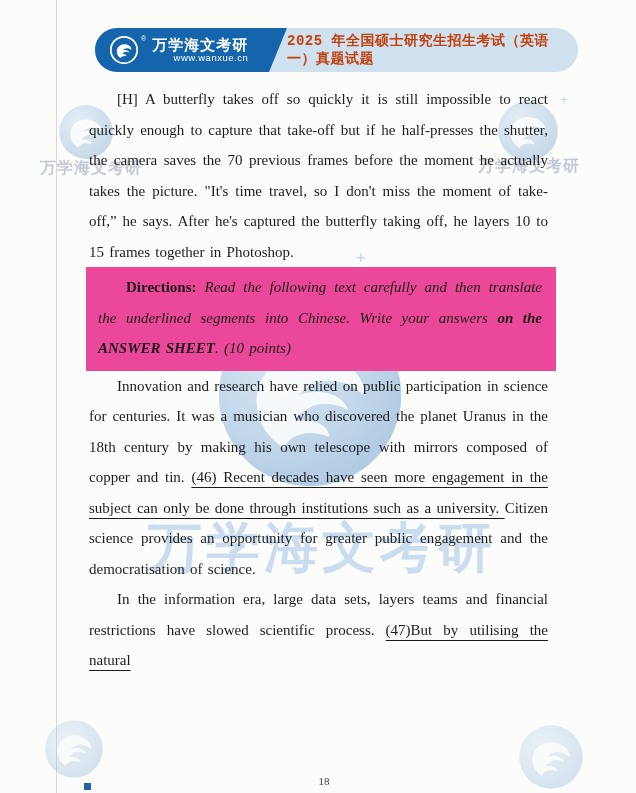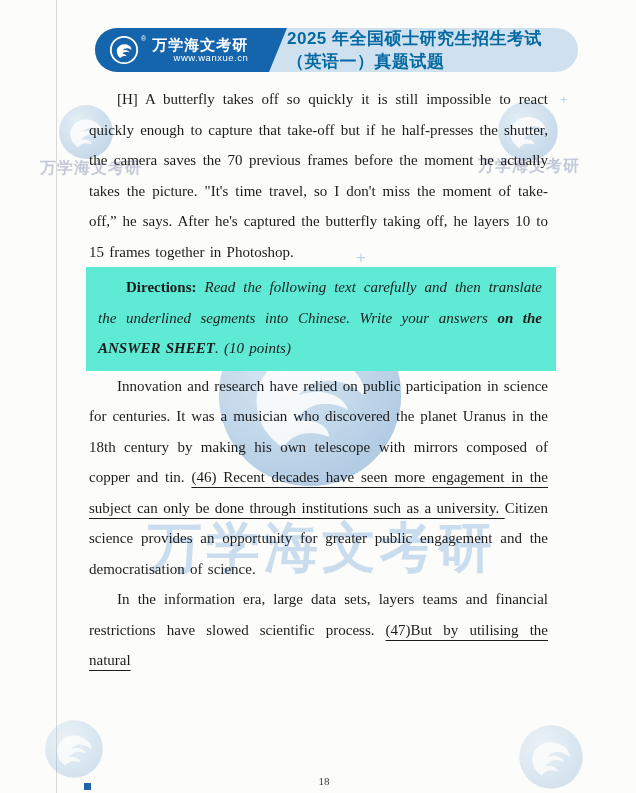--- a/index.html
+++ b/index.html
@@ -53,39 +53,39 @@
     display:flex; align-items:center; gap:6px; padding-left:14px;
     font-family:"Liberation Sans", sans-serif;
   }
   .brand-logo-svg { width:30px; height:30px; flex:0 0 auto; }
   .brand-text { line-height:1.05; }
   .brand-name { font-size:15px; font-weight:bold; letter-spacing:1px; }
   .brand-url  { font-size:9.5px; letter-spacing:.5px;text-align:right; }
   .brand-reg  { font-size:7px; align-self:flex-start; margin-top:7px; margin-left:-4px; }
   .header-title {
     flex:1; display:flex; align-items:center; justify-content:center;
-    font-family:Liberation Sans, sans-serif; font-weight:bold;
-    font-size:17px; color:#0369a1; letter-spacing:.5px; padding-right:10px;
+    font-family:Liberation Mono, monospace; font-weight:bold;
+    font-size:14px; color:#c2410c; letter-spacing:.5px; padding-right:10px;
   }
 
   
   .content {
     position:absolute; left:89px; top:84px; width:459px;
     font-size:15px; line-height:30.5px; color:#1c1c1c;
     text-align:justify; word-spacing:1.5px;
   }
   .content p { margin:0; }
   .indent { text-indent:28px; }
   .arrows { text-indent:14px; text-align:left; }
   .part-c {
     font-size:15.5px; font-weight:bold; text-align:left;
     margin-top:31px; margin-bottom:9px;
   }
   .directions-box {
-    background:#5eead4; padding:5px 14px 7px 12px; margin-left:-3px;
+    background:#ec4899; padding:5px 14px 7px 12px; margin-left:-3px;
     margin-right:-8px;
   }
   .directions-box p { text-indent:28px; }
   .it  { font-style:italic; }
   .b   { font-weight:bold; }
   .bi  { font-weight:bold; font-style:italic; }
   .para1 { margin-top:5px; }
   .u {
     text-decoration:underline; text-underline-offset:5px;
     text-decoration-thickness:1px;

